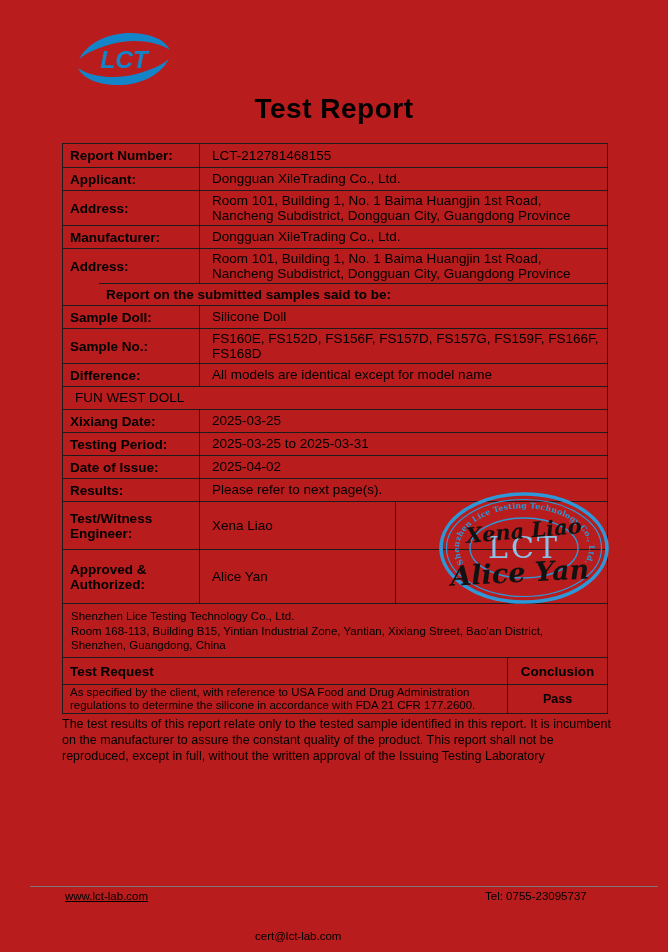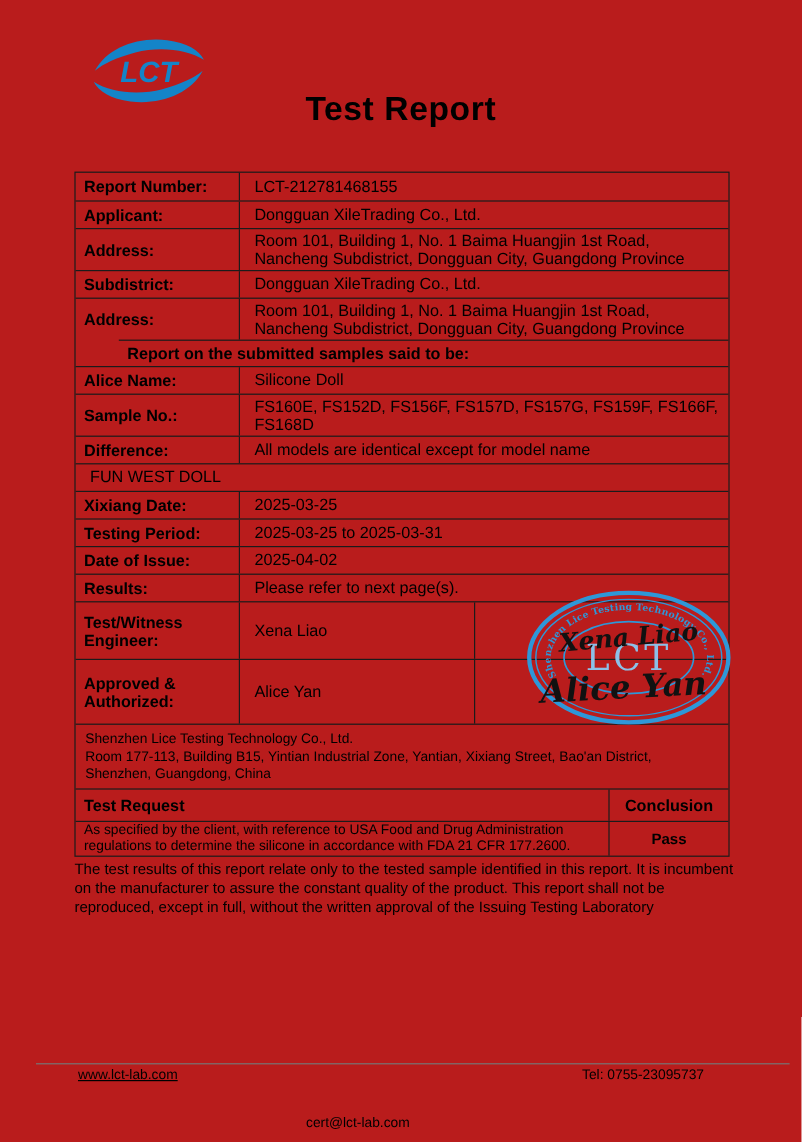--- a/index.html
+++ b/index.html
@@ -1,19 +1,19 @@
 <!DOCTYPE html>
 <html><head>
 <meta charset="utf-8">
 <style>
   html,body{margin:0;padding:0;background:#fff;}
   .page{position:relative;width:668px;height:952px;background:#b91c1c;overflow:hidden;
         font-family:"Liberation Sans",sans-serif;color:#000;}
   .logo-svg{position:absolute;left:76px;top:29px;width:96px;height:60px;}
-  .title{position:absolute;left:0;top:75px;width:100%;text-align:center;
+  .title{position:absolute;left:0;top:93px;width:100%;text-align:center;
          font-size:28px;font-weight:bold;letter-spacing:0.5px;}
   
   .tbl{position:absolute;left:62px;top:143px;width:546px;box-sizing:border-box;
        border:1.5px solid #1b1b1b;}
   .row{display:flex;border-top:1.5px solid #1b1b1b;box-sizing:border-box;}
   .row:first-child{border-top:none;}
   .h22{height:22px}.h23{height:23px}.h35{height:35px}
   .h48{height:48px}.h54{height:54px}.h27{height:27px}.h29{height:29px}.h54b{height:54px}
   .lbl{width:137px;flex:0 0 137px;border-right:1.5px solid #1b1b1b;box-sizing:border-box;
        font-weight:bold;font-size:13.5px;line-height:15px;display:flex;align-items:center;
@@ -64,32 +64,32 @@
     </div>
     <div class="row h23">
       <div class="lbl">Applicant:</div>
       <div class="val">Dongguan XileTrading Co., Ltd.</div>
     </div>
     <div class="row h35">
       <div class="lbl">Address:</div>
       <div class="val">Room 101, Building 1, No. 1 Baima Huangjin 1st Road, Nancheng Subdistrict, Dongguan City, Guangdong Province</div>
     </div>
     <div class="row h23">
-      <div class="lbl">Subdistrict:</div>
+      <div class="lbl">Manufacturer:</div>
       <div class="val">Dongguan XileTrading Co., Ltd.</div>
     </div>
     <div class="row h35">
       <div class="lbl">Address:</div>
       <div class="val">Room 101, Building 1, No. 1 Baima Huangjin 1st Road, Nancheng Subdistrict, Dongguan City, Guangdong Province</div>
     </div>
 
     <div class="row h22 sect">Report on the submitted samples said to be:</div>
 
     <div class="row h23">
-      <div class="lbl">Alice Name:</div>
+      <div class="lbl">Sample Doll:</div>
       <div class="val">Silicone Doll</div>
     </div>
     <div class="row h35">
       <div class="lbl">Sample No.:</div>
       <div class="val">FS160E, FS152D, FS156F, FS157D, FS157G, FS159F, FS166F, FS168D</div>
     </div>
     <div class="row h23">
       <div class="lbl">Difference:</div>
       <div class="val">All models are identical except for model name</div>
     </div>
@@ -120,21 +120,21 @@
     </div>
     <div class="row h54">
       <div class="lbl">Approved &amp; Authorized:</div>
       <div class="val sigval">Alice Yan</div>
       <div class="stampcell"></div>
     </div>
 
     <div class="row h54b labinfo">
       <div>
         <span class="line">Shenzhen Lice Testing Technology Co., Ltd.</span>
-        <span class="line">Room 177-113, Building B15, Yintian Industrial Zone, Yantian, Xixiang Street, Bao'an District, Shenzhen, Guangdong, China</span>
+        <span class="line">Room 168-113, Building B15, Yintian Industrial Zone, Yantian, Xixiang Street, Bao'an District, Shenzhen, Guangdong, China</span>
       </div>
     </div>
 
     <div class="row h27">
       <div class="tr-head">Test Request</div>
       <div class="concl-col">Conclusion</div>
     </div>
     <div class="row h29">
       <div class="tr-text">As specified by the client, with reference to USA Food and Drug Administration regulations to determine the silicone in accordance with FDA 21 CFR 177.2600.</div>
       <div class="pass-col">Pass</div>

